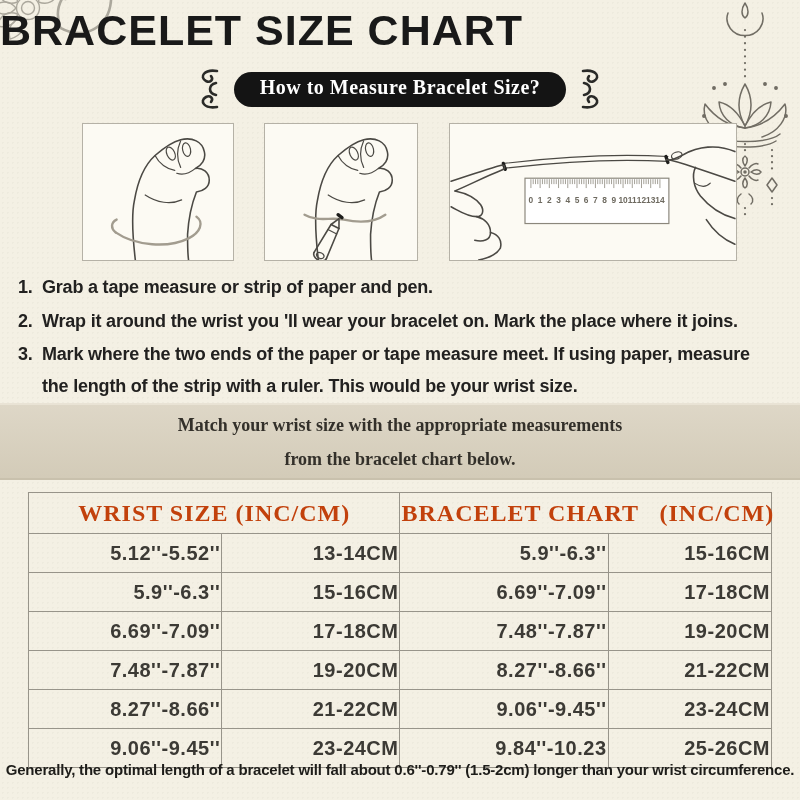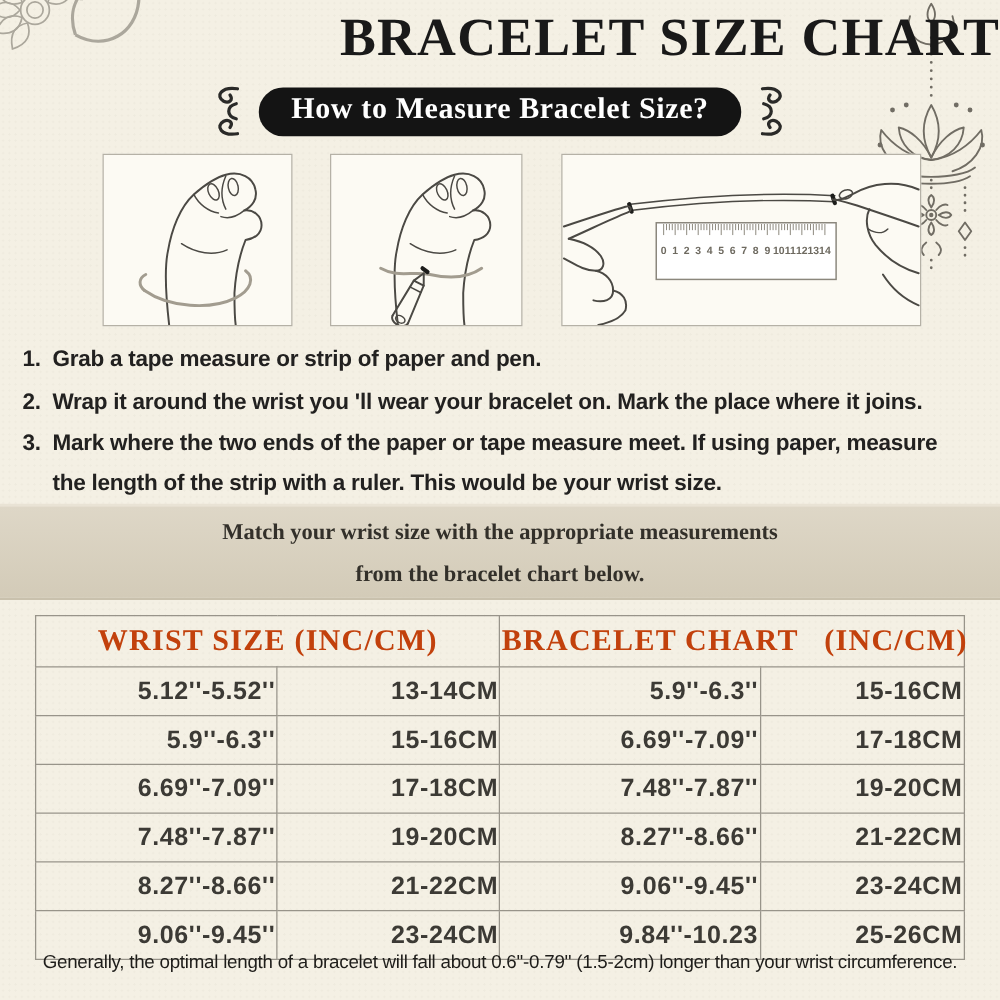--- a/index.html
+++ b/index.html
@@ -8,29 +8,29 @@
        background-image:radial-gradient(rgba(90,80,60,.035) 1px, transparent 1px);
        background-size:5px 5px;
        font-family:"Liberation Sans",sans-serif;color:#2b2a27;}
   .stage{position:absolute;inset:0;}
 
   
   .mandala{position:absolute;left:-8px;top:-14px;}
   .lotus{position:absolute;left:692px;top:0;}
 
   
-  .title{position:absolute;top:6px;left:0;width:100%;text-align:right;
-         font-family:Liberation Serif, serif;font-weight:700;font-size:43px;
+  .title{position:absolute;top:6px;left:0;width:100%;text-align:left;
+         font-family:Liberation Sans, sans-serif;font-weight:700;font-size:43px;
          letter-spacing:1px;color:#191919;margin:0;}
 
   
   .pill-row{position:absolute;top:68px;left:0;width:100%;height:42px;
             display:flex;align-items:center;justify-content:center;gap:13px;}
   .pill{background:#141414;color:#fff;font-family:"Liberation Serif",serif;
-        font-weight:700;font-size:24px;letter-spacing:.5px;
+        font-weight:700;font-size:20px;letter-spacing:.5px;
         padding:4px 26px 8px;border-radius:21px;}
 
   
   .illus-box{position:absolute;top:123px;height:138px;background:#fcfaf3;
              border:1px solid #b5b1a6;box-sizing:border-box;}
   .box1{left:82px;width:152px;}
   .box2{left:264px;width:154px;}
   .box3{left:449px;width:288px;}
   .illus-box svg{width:100%;height:100%;display:block;}
   .ink{stroke:#4b4944;stroke-width:1.6;fill:none;stroke-linecap:round;stroke-linejoin:round;}
@@ -64,21 +64,21 @@
   .size-table col.c3{width:28%;} .size-table col.c4{width:22%;}
   .size-table th{height:38px;font-family:"Liberation Serif",serif;font-weight:600;
                  font-size:24px;letter-spacing:1px;color:#c2410c;
                  border:1.2px solid #98948a;white-space:pre;}
   .size-table td{height:36px;font-family:"Liberation Sans",sans-serif;font-weight:600;
                  font-size:20px;letter-spacing:.5px;color:#3c3a35;text-align:right;
                  border:1.2px solid #98948a;}
 
   
   .footnote{position:absolute;top:761px;left:0;width:100%;text-align:center;
-            font-size:15px;font-weight:400;letter-spacing:-.2px;color:#1e1d1a;
+            font-size:15px;font-weight:700;letter-spacing:-.2px;color:#1e1d1a;
             white-space:nowrap;}
 </style>
 </head>
 <body>
 
 <div class="stage">
 
   <svg class="mandala" width="205" height="190" viewBox="0 0 205 190">
     <defs>
       <path id="m-petal" d="M0,34 C26,44 30,72 12,90 C6,96 2,100 0,104 C-2,100 -6,96 -12,90 C-30,72 -26,44 0,34"></path>

